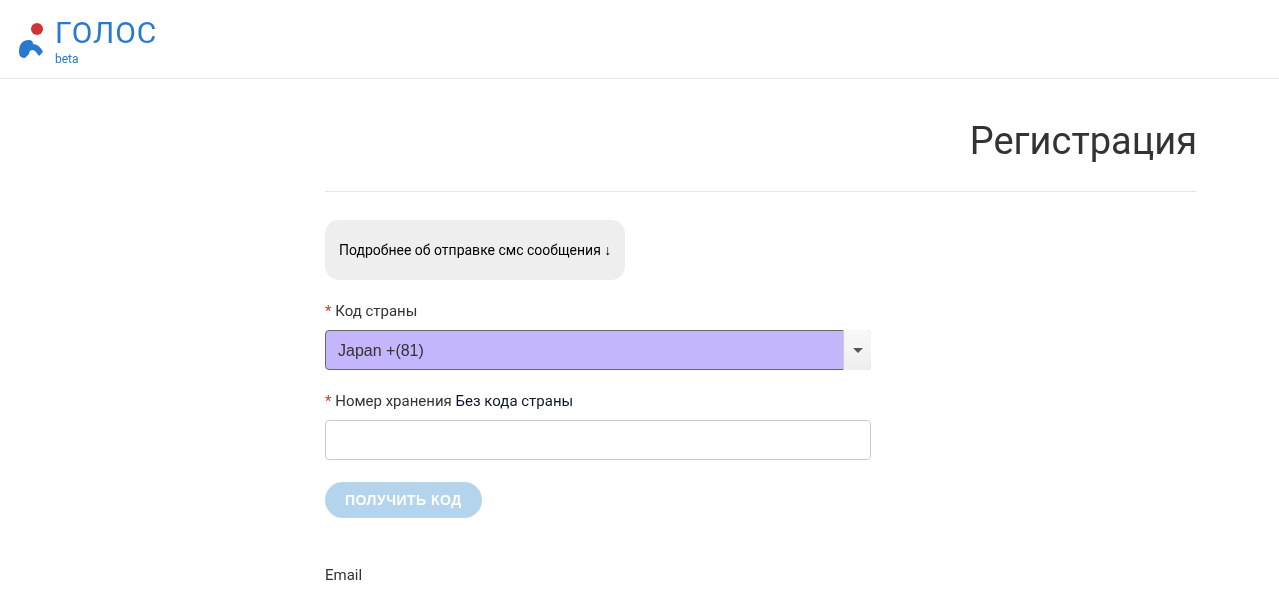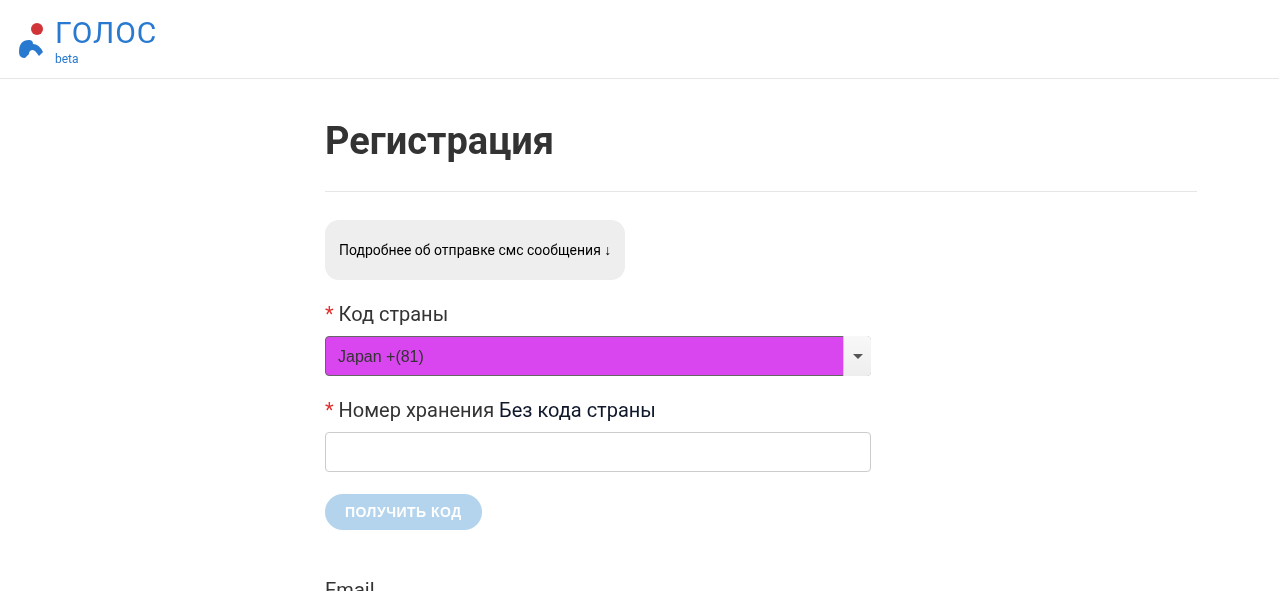--- a/index.html
+++ b/index.html
@@ -49,44 +49,45 @@
   display: flex;
   flex-direction: column;
 }
 .main {
   max-width: 872px;
   margin-left: 325px;
   padding-top: 40px;
 }
 .page-title {
   font-size: 38px;
-  font-weight: 700;
+  font-weight: 400;
   color: #333;
   margin-bottom: 28px;
+  text-align: right;
 }
 .divider {
   border: none;
   border-top: 1px solid #e6e6e6;
   margin-bottom: 28px;
 }
 .info-chip {
   display: inline-block;
   background: #eeeeee;
   color: #000000;
   font-size: 14px;
   padding: 22px 14px;
   border-radius: 14px;
   margin-bottom: 22px;
   cursor: pointer;
 }
 .form-group {
   margin-bottom: 22px;
 }
 .form-label {
-  font-size: 20px;
+  font-size: 15px;
   color: #333;
   margin-bottom: 10px;
   display: block;
 }
 .required {
   color: #e03131;
 }
 .warn-text {
   color: #0f172a;
 }
@@ -95,21 +96,21 @@
   width: 546px;
 }
 .select {
   width: 100%;
   height: 40px;
   border: 1px solid #666;
   border-radius: 4px;
   padding: 0 12px;
   font-size: 16px;
   color: #333;
-  background: #d946ef;
+  background: #c4b5fd;
   appearance: none;
   cursor: pointer;
 }
 .select-caret {
   position: absolute;
   right: 0;
   top: 0;
   width: 28px;
   height: 40px;
   border-left: 1px solid #ccc;

